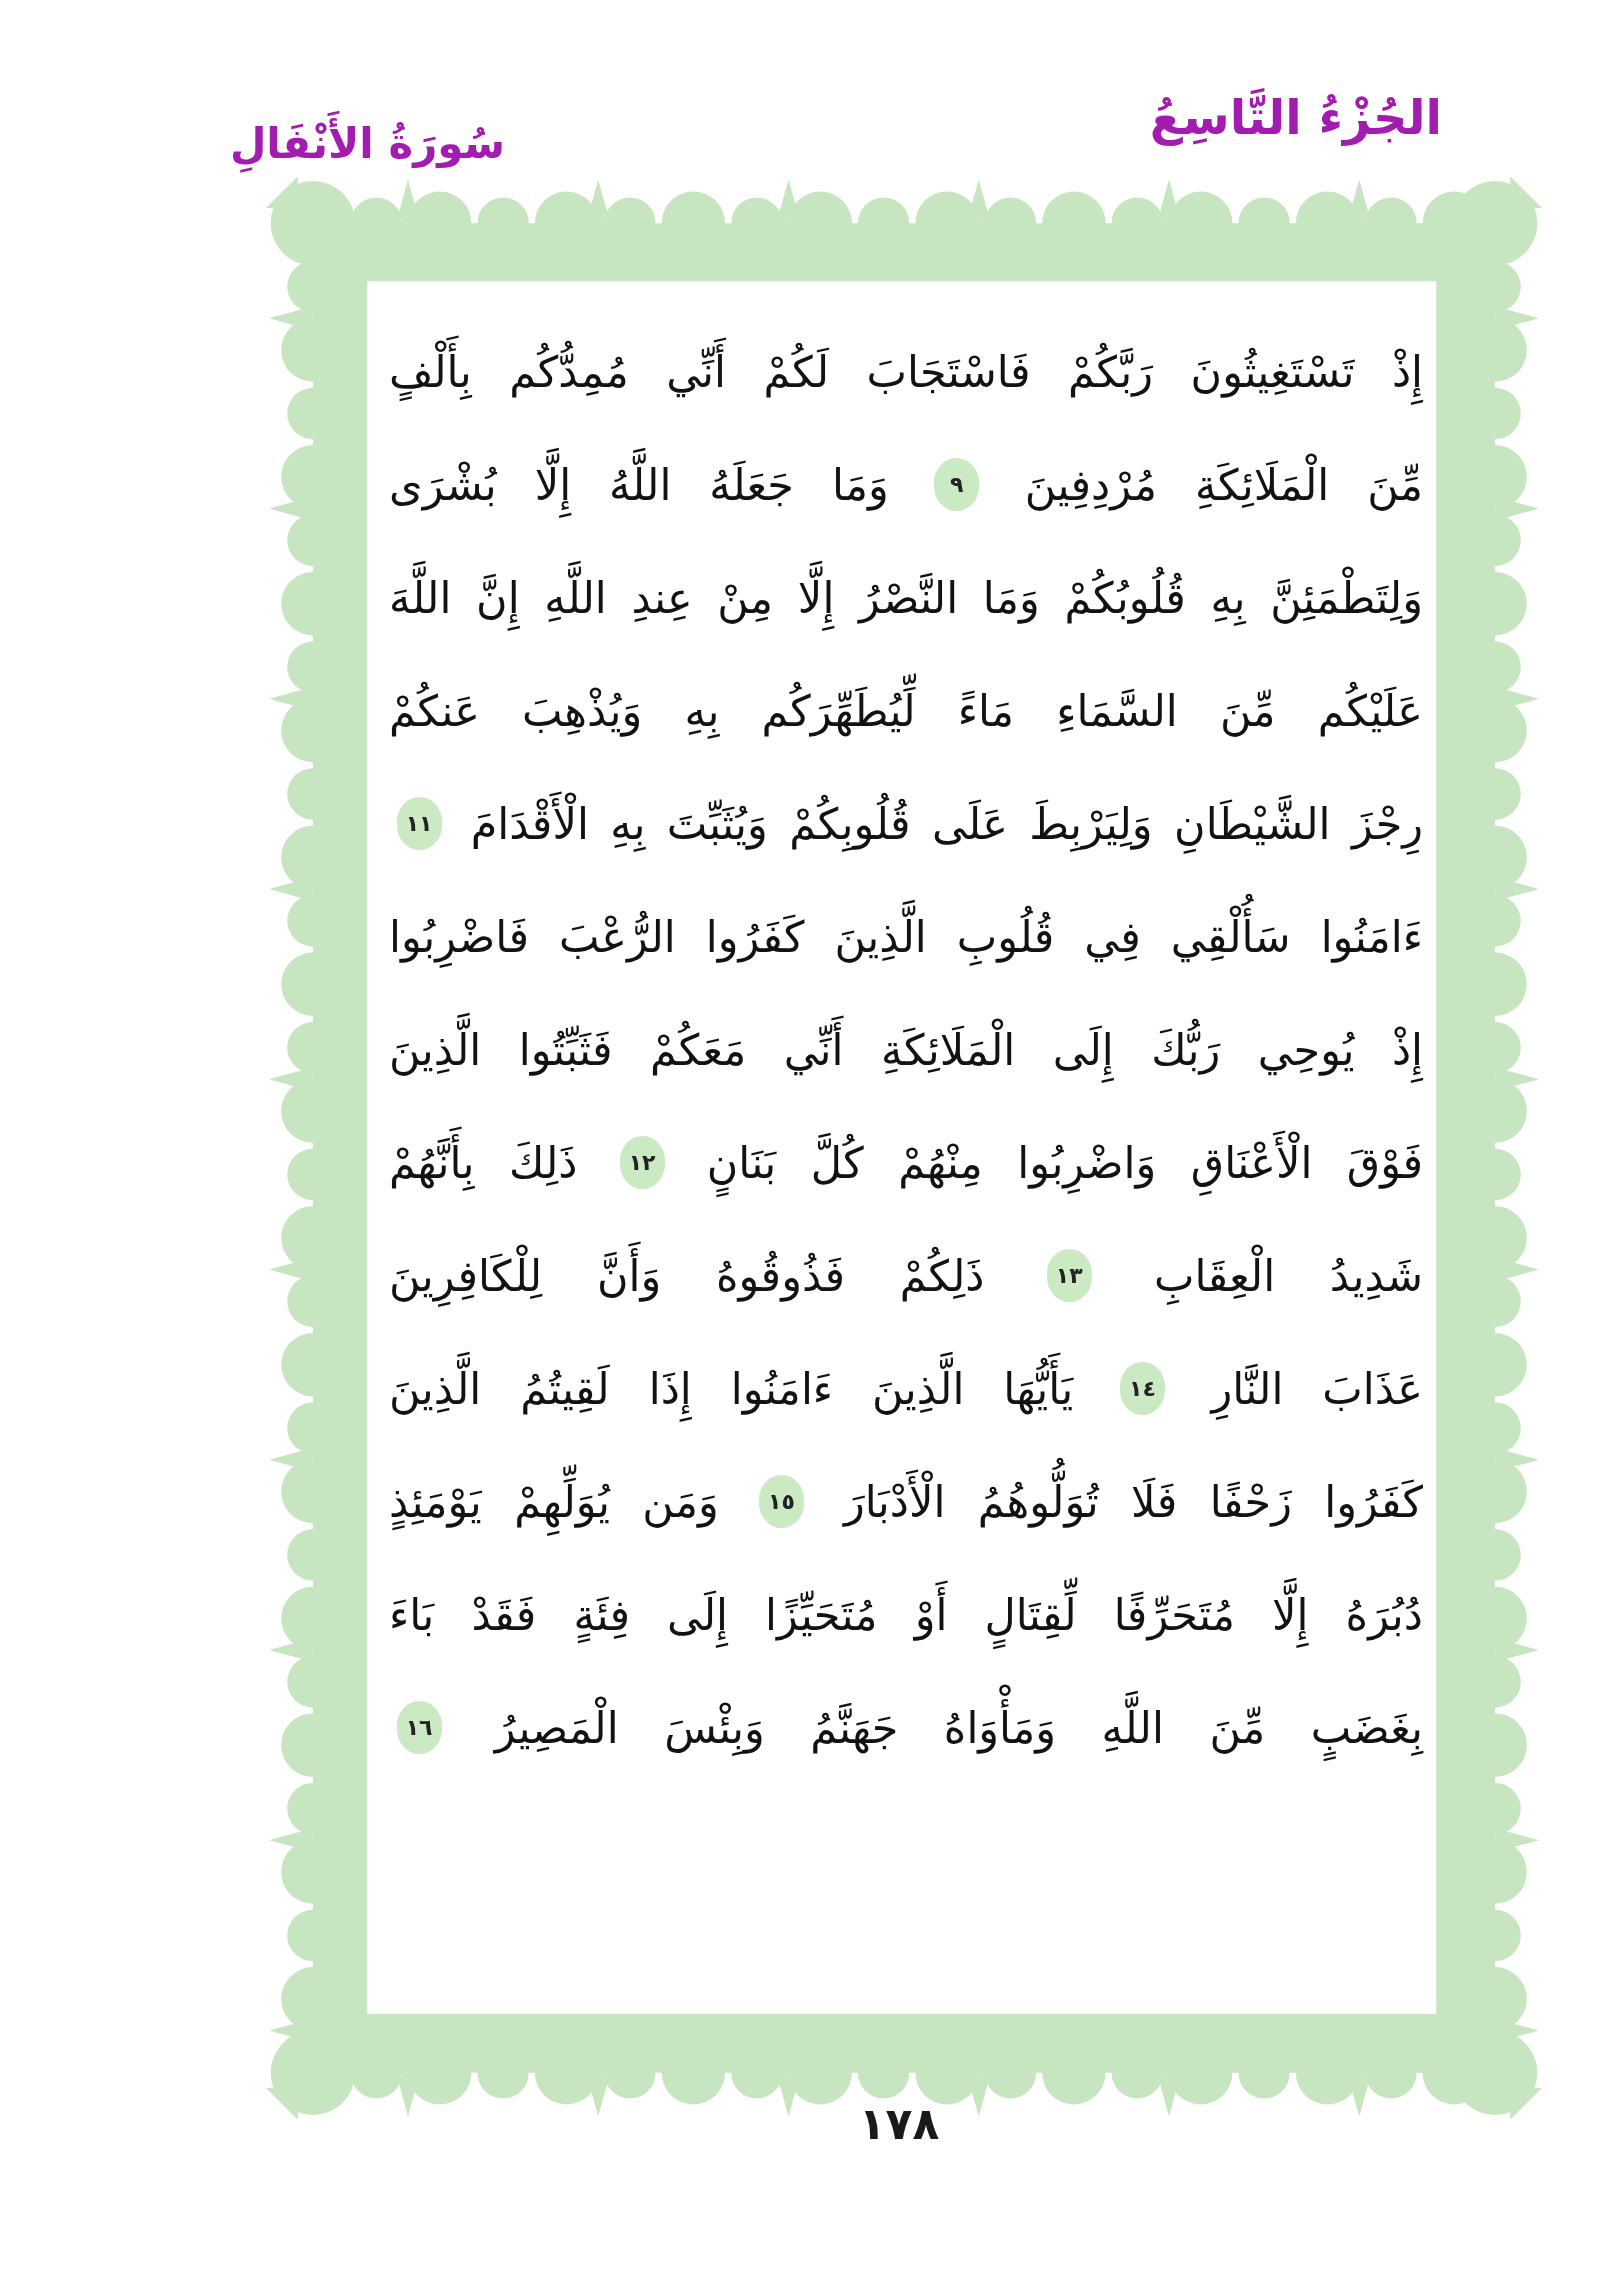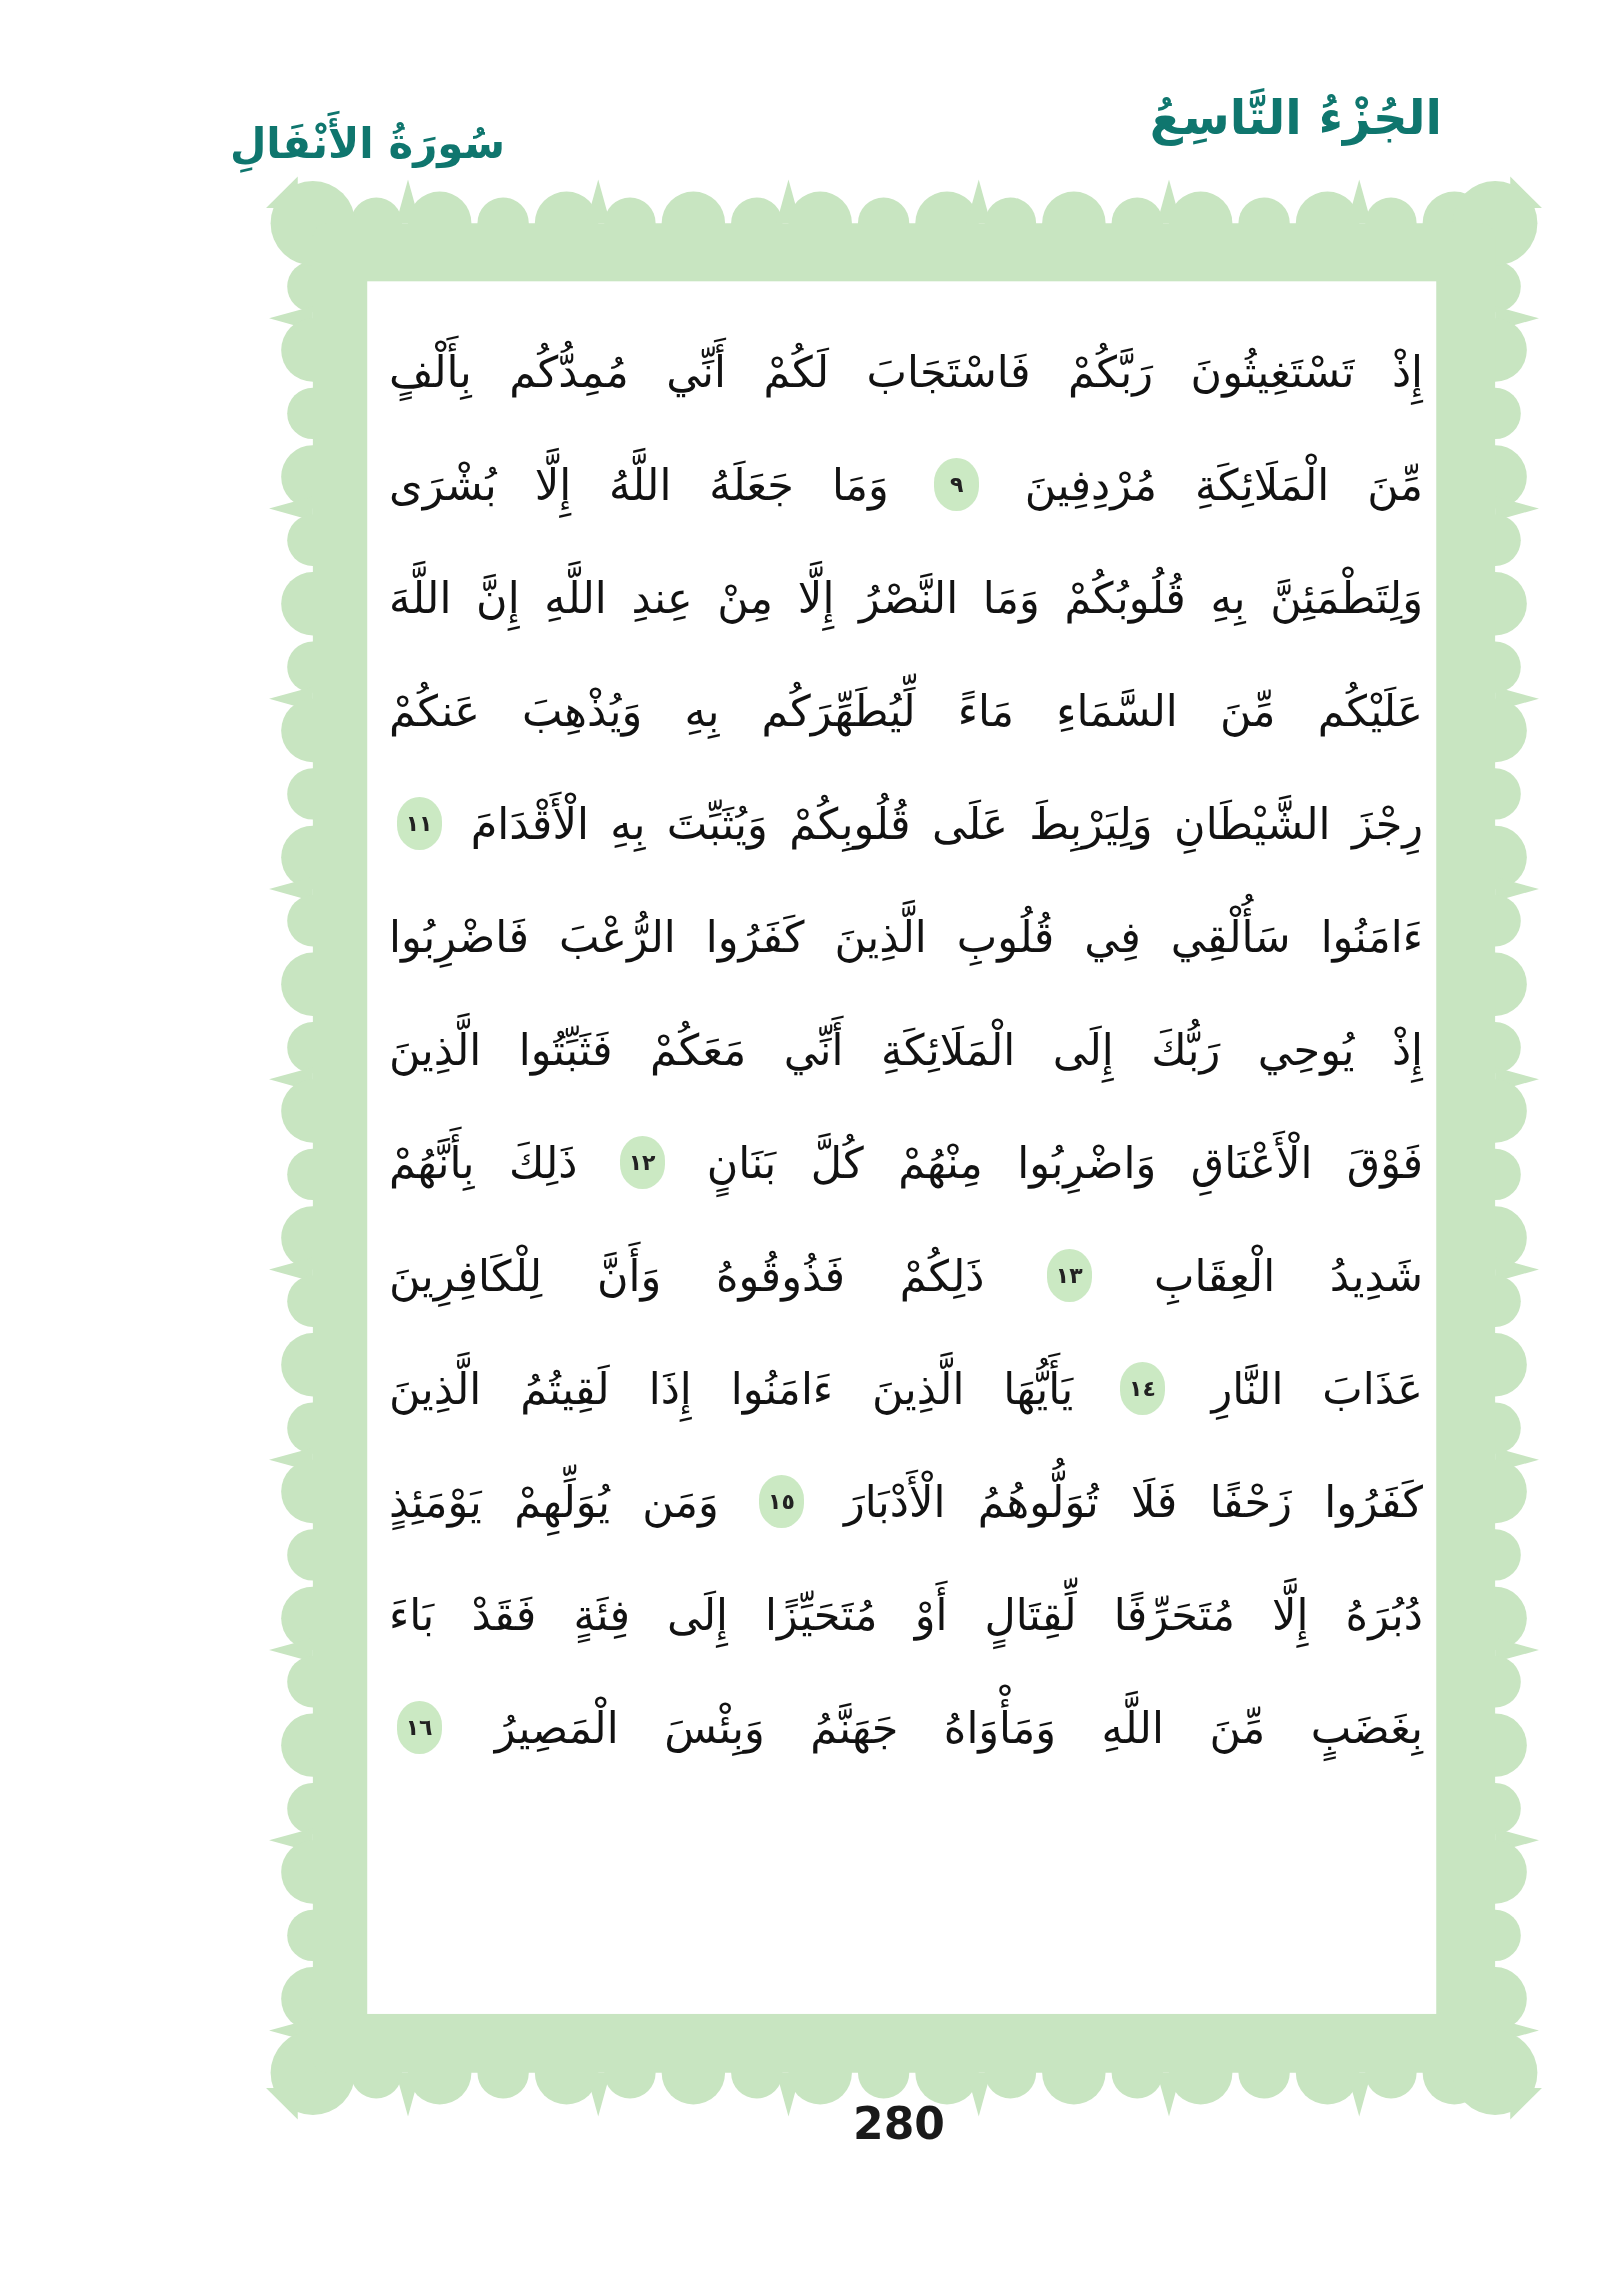--- a/index.html
+++ b/index.html
@@ -1,21 +1,21 @@
 <!DOCTYPE html>
 <html lang="ar" dir="rtl" style="font-size:12px"><head>
 <meta charset="utf-8">
 <style>
   html,body{margin:0;padding:0;}
   body{
     width:1605px;height:2295px;position:relative;background:#ffffff;
     font-family:"DejaVu Sans",sans-serif;color:#141414;overflow:hidden;
   }
   
-  .hdr{position:absolute;font-weight:700;white-space:nowrap;color:#0f766e;}
+  .hdr{position:absolute;font-weight:700;white-space:nowrap;color:#a21caf;}
   .hdr-right{top:89px;left:1155px;width:287px;text-align:left;font-size:48px;}
   .hdr-left{top:119px;left:278px;width:227px;text-align:right;font-size:42px;}
   
   .frame{position:absolute;left:294px;top:204px;width:1220px;height:1888px;}
   .frame svg{overflow:visible;display:block;}
   
   .text-area{
     position:absolute;left:389px;top:316px;width:1034px;height:1695px;
     direction:rtl;
   }
@@ -197,14 +197,14 @@
     <div class="mushaf-line"><span>ءَامَنُوا سَأُلْقِي فِي قُلُوبِ الَّذِينَ كَفَرُوا الرُّعْبَ فَاضْرِبُوا</span> </div>
     <div class="mushaf-line"><span>إِذْ يُوحِي رَبُّكَ إِلَى الْمَلَائِكَةِ أَنِّي مَعَكُمْ فَثَبِّتُوا الَّذِينَ</span> </div>
     <div class="mushaf-line"><span>فَوْقَ الْأَعْنَاقِ وَاضْرِبُوا مِنْهُمْ كُلَّ بَنَانٍ</span> <span class="verse-marker" style="background: rgb(203, 233, 195);">١٢</span> <span>ذَلِكَ بِأَنَّهُمْ</span> </div>
     <div class="mushaf-line"><span>شَدِيدُ الْعِقَابِ</span> <span class="verse-marker" style="background: rgb(203, 233, 195);">١٣</span> <span>ذَلِكُمْ فَذُوقُوهُ وَأَنَّ لِلْكَافِرِينَ</span> </div>
     <div class="mushaf-line"><span>عَذَابَ النَّارِ</span> <span class="verse-marker" style="background: rgb(203, 233, 195);">١٤</span> <span>يَأَيُّهَا الَّذِينَ ءَامَنُوا إِذَا لَقِيتُمُ الَّذِينَ</span> </div>
     <div class="mushaf-line"><span>كَفَرُوا زَحْفًا فَلَا تُوَلُّوهُمُ الْأَدْبَارَ</span> <span class="verse-marker" style="background: rgb(203, 233, 195);">١٥</span> <span>وَمَن يُوَلِّهِمْ يَوْمَئِذٍ</span> </div>
     <div class="mushaf-line"><span>دُبُرَهُ إِلَّا مُتَحَرِّفًا لِّقِتَالٍ أَوْ مُتَحَيِّزًا إِلَى فِئَةٍ فَقَدْ بَاءَ</span> </div>
     <div class="mushaf-line"><span>بِغَضَبٍ مِّنَ اللَّهِ وَمَأْوَاهُ جَهَنَّمُ وَبِئْسَ الْمَصِيرُ</span> <span class="verse-marker" style="background: rgb(203, 233, 195); text-align: center;">١٦</span> </div>
   </div>
 
-<div class="page-number">280</div>
+<div class="page-number">١٧٨</div>
 
 
 </body></html>

